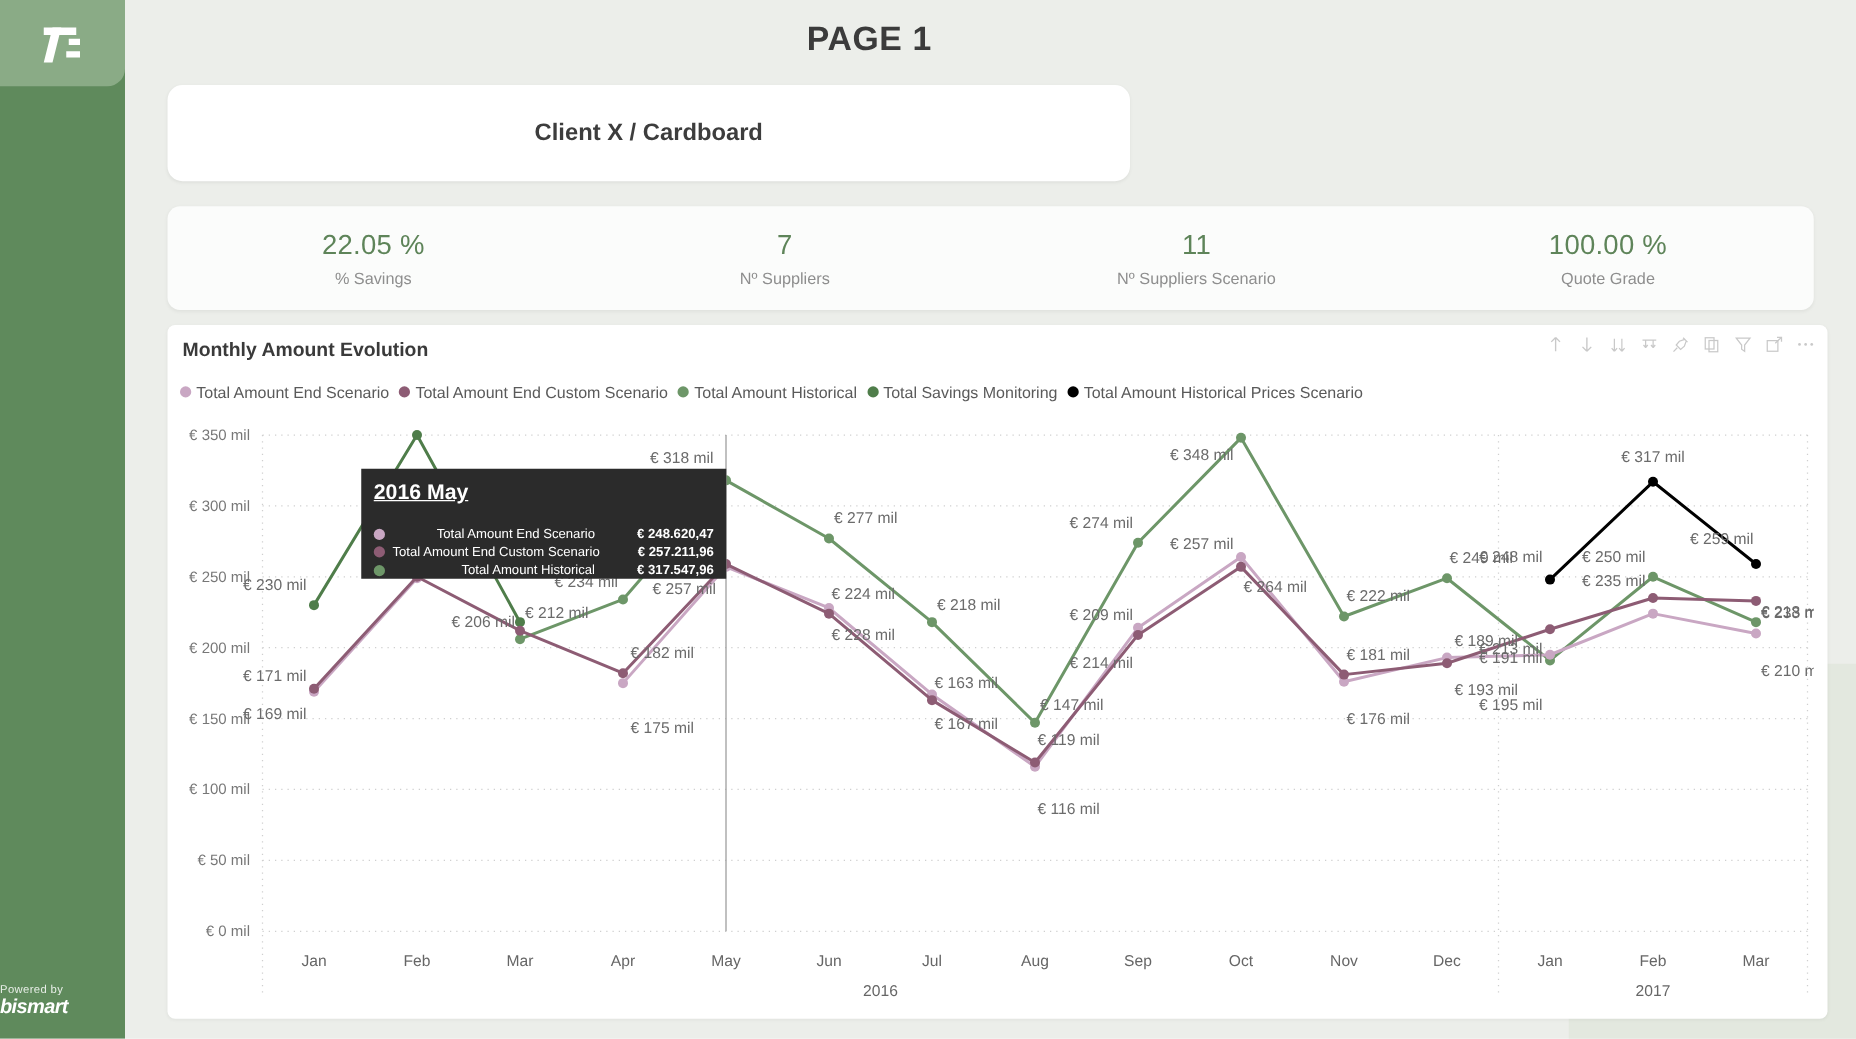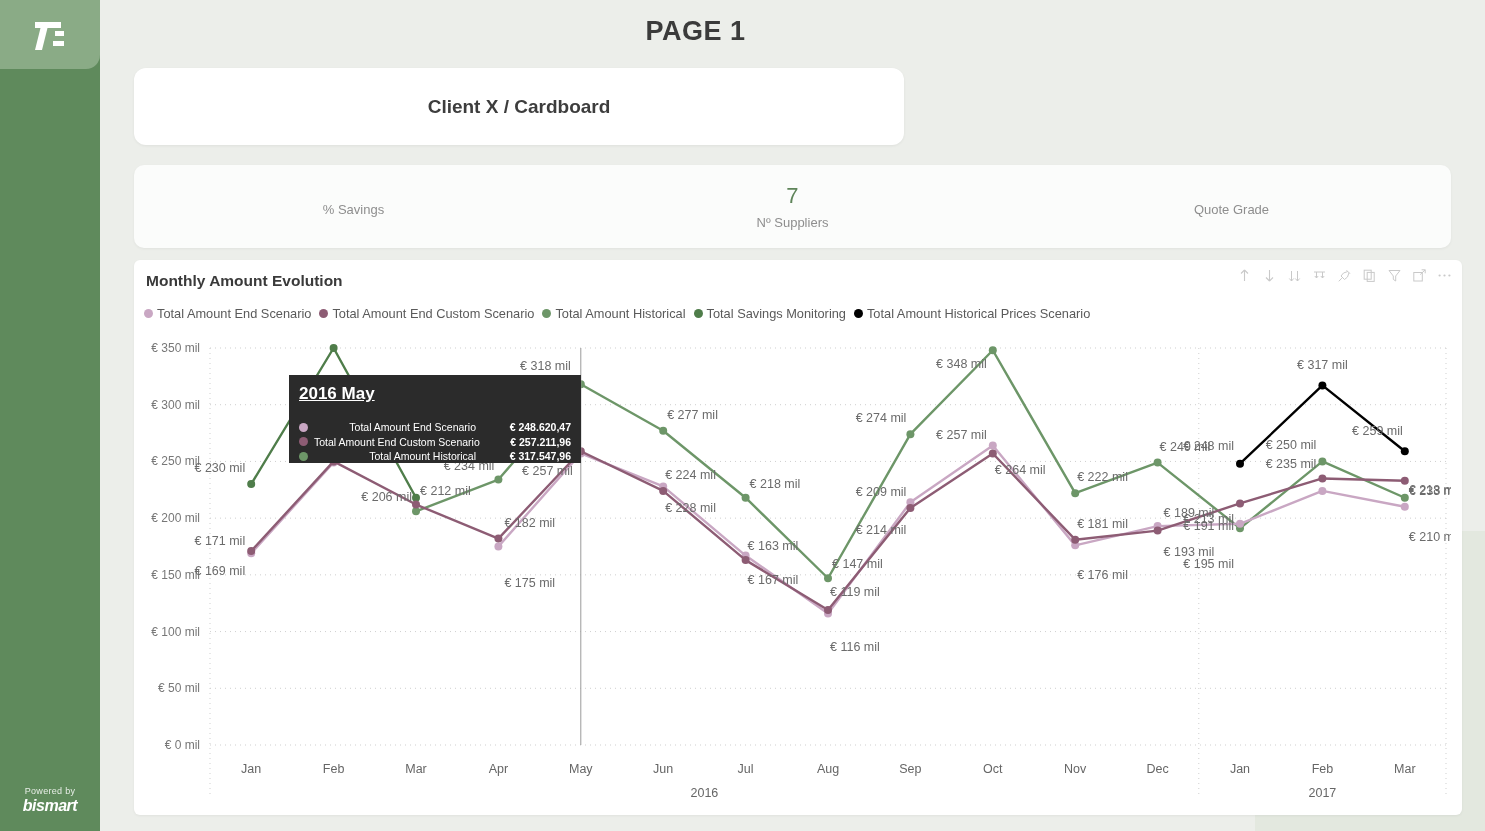--- a/index.html
+++ b/index.html
@@ -19,21 +19,21 @@
     background:#8aab86; border-bottom-right-radius:14px;
     display:flex; align-items:center; justify-content:center;
   }
   #logo-mark { position:relative; width:34px; height:34px; }
   #logo-mark .b1 { position:absolute; left:2px; top:4px; width:26px; height:6px; background:#fff; }
   #logo-mark .b2 { position:absolute; left:9px; top:4px; width:7px; height:28px; background:#fff;
                    transform:skewX(-14deg); transform-origin:top left; }
   #logo-mark .b3 { position:absolute; left:22px; top:13px; width:9px; height:5px; background:#fff; }
   #logo-mark .b4 { position:absolute; left:20px; top:23px; width:11px; height:5px; background:#fff; }
   #sidebar-footer {
-    position:absolute; left:0; bottom:16px; width:100px; text-align:center; color:#ffffff;
+    position:absolute; left:0; bottom:16px; width:100px; text-align:left; color:#ffffff;
   }
   #sidebar-footer .pw { font-size:9px; opacity:.85; letter-spacing:.3px; }
   #sidebar-footer .bm { font-size:16px; font-weight:bold; font-style:italic; letter-spacing:-.5px; margin-top:1px;}
   
   #bg-curve {
     position:absolute; right:0; bottom:0; width:230px; height:300px;
     background:#e3e8df; border-top-left-radius:200px; z-index:0;
   }
   
   #page-title {
@@ -107,27 +107,33 @@
 </div>
 
 <div id="page-title">PAGE 1</div>
 
 <div id="client-card">
   <div class="t">Client X / Cardboard</div>
 </div>
 
 <div id="kpi-strip">
     <div class="kpi">
+      <div class="val">22.05 %</div>
       <div class="lab">% Savings</div>
     </div>
     <div class="kpi">
       <div class="val">7</div>
       <div class="lab">Nº Suppliers</div>
     </div>
     <div class="kpi">
+      <div class="val">11</div>
+      <div class="lab">Nº Suppliers Scenario</div>
+    </div>
+    <div class="kpi">
+      <div class="val">100.00 %</div>
       <div class="lab">Quote Grade</div>
     </div>
   </div>
 
 <div id="chart-card">
   <div id="chart-title">Monthly Amount Evolution</div>
   <div id="chart-icons">
       <span class="ico">
         <svg width="15" height="15" viewBox="0 0 15 15">
           <path d="M7.5 2 L7.5 13 M7.5 2 L4 5.5 M7.5 2 L11 5.5" stroke="#888" fill="none" stroke-width="1.1"></path>

